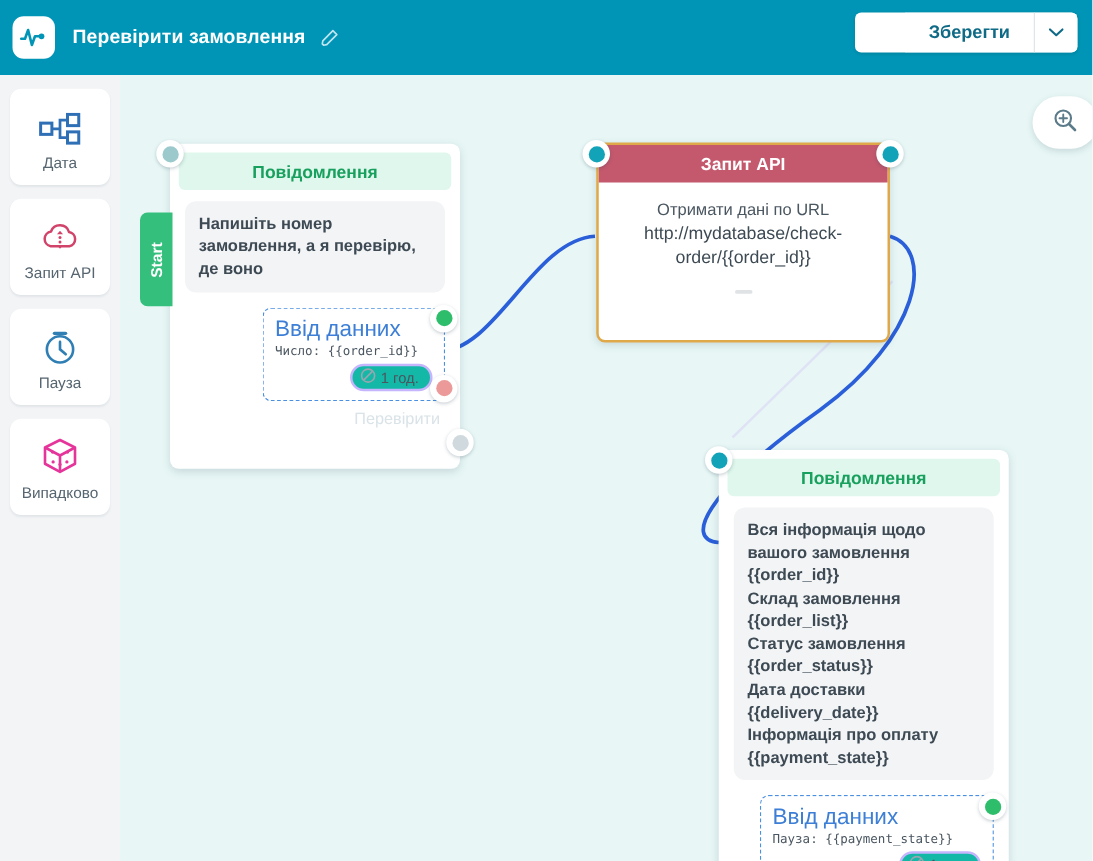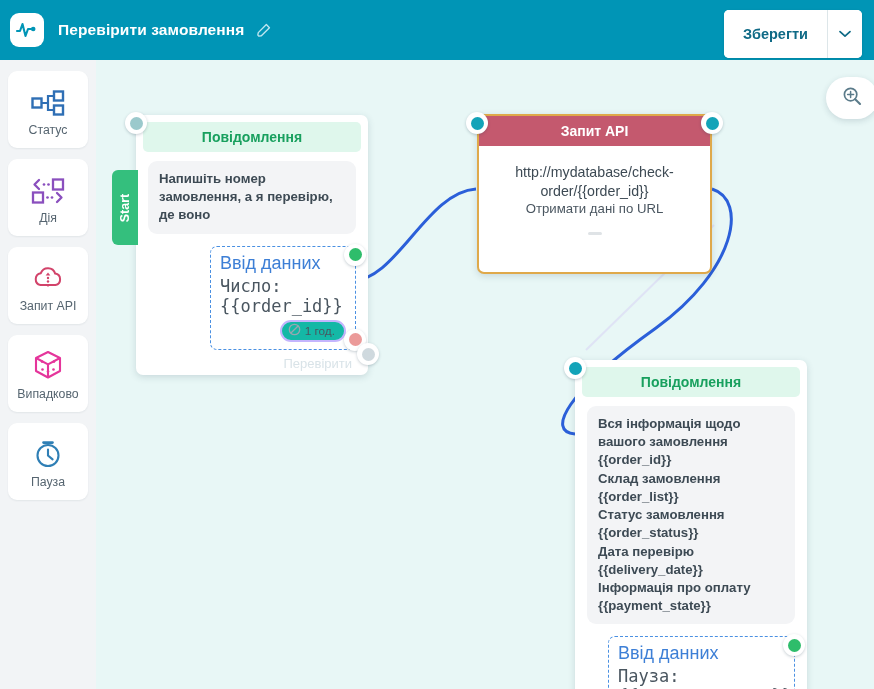--- a/index.html
+++ b/index.html
@@ -34,23 +34,24 @@
   }
   .edit-pencil {
     margin-left: 11px; width: 17px; height: 17px;
     display: flex; align-items: center; justify-content: center;
     cursor: pointer;
   }
   .header-right {
     position: absolute; right: 12px; top: 10px;
     display: flex; align-items: stretch;
     background: #ffffff; border-radius: 5px;
-    height: 48px;
+    height: 32px;
     box-shadow: 0 1px 3px rgba(0,0,0,.12);
     overflow: hidden;
+    padding-left: 40px;
   }
   .save-btn {
     display: flex; align-items: center; justify-content: center;
     padding: 0 19px;
     color: #0f6a86; font-size: 14.5px; font-weight: bold;
     background: #ffffff; border: none; cursor: pointer;
     font-family: "Liberation Sans", sans-serif;
     white-space: nowrap;
   }
   .save-caret {
@@ -141,21 +142,21 @@
   
   .capture {
     border: 1.6px dashed #4a90e2;
     border-radius: 7px;
     padding: 6px 9px 7px 9px;
     position: relative;
   }
   .capture-title { color: #3d7fd6; font-size: 18px; margin-bottom: 2px; }
   .capture-var {
     font-family: "DejaVu Sans Mono", monospace;
-    font-size: 17px; color: #4a5660;
+    font-size: 10px; color: #4a5660;
   }
   .timeout-row { display: flex; justify-content: flex-end; margin-top: 4px; }
   .timeout-pill {
     border: 2px solid #c4b5fd; border-radius: 11px;
     padding: 1px 9px 1px 6px;
     display: flex; align-items: center; gap: 4px;
     font-size: 11.8px; color: #4a5660; background: #14b8a6;
   }
   .continue-row {
     display: flex; justify-content: flex-end; align-items: center;
@@ -207,77 +208,62 @@
 
     <div class="side-item">
       <div class="side-ico">
         <svg width="34" height="26" viewBox="0 0 34 26">
           <rect x="1.5" y="8.5" width="9" height="9" fill="none" stroke="#2f6fb5" stroke-width="2.4"></rect>
           <rect x="23" y="1.5" width="9" height="9" fill="none" stroke="#2f6fb5" stroke-width="2.4"></rect>
           <rect x="23" y="15.5" width="9" height="9" fill="none" stroke="#2f6fb5" stroke-width="2.4"></rect>
           <path d="M10.5 13 H17 V6 H23 M17 13 V20 H23" fill="none" stroke="#2f6fb5" stroke-width="2.2"></path>
         </svg>
       </div>
-      <div class="side-label">Статус</div>
-    </div>
-
-    <div class="side-item">
-      <div class="side-ico">
-        <svg width="34" height="26" viewBox="0 0 34 26">
-          <path d="M8 2 L3.5 6.5 L8 11" fill="none" stroke="#8a4fbe" stroke-width="2.3" stroke-linecap="round" stroke-linejoin="round"></path>
-          <circle cx="13" cy="6.5" r="1.35" fill="#8a4fbe"></circle>
-          <circle cx="17.5" cy="6.5" r="1.35" fill="#8a4fbe"></circle>
-          <rect x="22" y="1.5" width="10" height="10" fill="none" stroke="#8a4fbe" stroke-width="2.3"></rect>
-          <path d="M26 15 L30.5 19.5 L26 24" fill="none" stroke="#8a4fbe" stroke-width="2.3" stroke-linecap="round" stroke-linejoin="round"></path>
-          <circle cx="21" cy="19.5" r="1.35" fill="#8a4fbe"></circle>
-          <circle cx="16.5" cy="19.5" r="1.35" fill="#8a4fbe"></circle>
-          <rect x="2" y="14.5" width="10" height="10" fill="none" stroke="#8a4fbe" stroke-width="2.3"></rect>
-        </svg>
-      </div>
-      <div class="side-label">Дія</div>
-    </div>
+      <div class="side-label">Дата</div>
+    </div>
+
 
 
     <div class="side-item">
       <div class="side-ico">
         <svg width="32" height="27" viewBox="0 0 32 27">
           <path d="M8.5 20 A6 6 0 0 1 8.8 8.2 A7.6 7.6 0 0 1 23.2 8.6 A5.8 5.8 0 0 1 23.5 20 Z" fill="none" stroke="#d2436a" stroke-width="2"></path>
           <path d="M16 7.5 L18.4 10.4 H13.6 Z" fill="#d2436a"></path>
           <path d="M16 22 L13.6 19.1 H18.4 Z" fill="#d2436a"></path>
           <circle cx="16" cy="13" r="1.2" fill="#d2436a"></circle>
           <circle cx="16" cy="16.5" r="1.2" fill="#d2436a"></circle>
         </svg>
       </div>
       <div class="side-label">Запит API</div>
+    </div>
+
+    <div class="side-item">
+      <div class="side-ico">
+        <svg width="30" height="28" viewBox="0 0 30 28">
+          <circle cx="15" cy="15.5" r="10.5" fill="none" stroke="#2f7fb5" stroke-width="2.1"></circle>
+          <path d="M15 9.5 V15.5 L19.6 19.4" fill="none" stroke="#2f7fb5" stroke-width="2.1" stroke-linecap="round"></path>
+          <path d="M10.5 2.6 H19.5" fill="none" stroke="#2f7fb5" stroke-width="2.6" stroke-linecap="round"></path>
+        </svg>
+      </div>
+      <div class="side-label">Пауза</div>
     </div>
 
     <div class="side-item">
       <div class="side-ico">
         <svg width="30" height="30" viewBox="0 0 30 30">
           <path d="M15 2 L27 8 V21 L15 27.5 L3 21 V8 Z" fill="none" stroke="#e5359b" stroke-width="2.1" stroke-linejoin="round"></path>
           <path d="M3 8 L15 14.4 L27 8 M15 14.4 V27.5" fill="none" stroke="#e5359b" stroke-width="2.1" stroke-linejoin="round"></path>
           <circle cx="9" cy="11.6" r="1.3" fill="#e5359b"></circle>
           <circle cx="21" cy="11.6" r="1.3" fill="#e5359b"></circle>
           <circle cx="9.5" cy="19.5" r="1.3" fill="#e5359b"></circle>
           <circle cx="20.5" cy="19.5" r="1.3" fill="#e5359b"></circle>
           <circle cx="15" cy="21.5" r="1.3" fill="#e5359b"></circle>
         </svg>
       </div>
       <div class="side-label">Випадково</div>
-    </div>
-
-    <div class="side-item">
-      <div class="side-ico">
-        <svg width="30" height="28" viewBox="0 0 30 28">
-          <circle cx="15" cy="15.5" r="10.5" fill="none" stroke="#2f7fb5" stroke-width="2.1"></circle>
-          <path d="M15 9.5 V15.5 L19.6 19.4" fill="none" stroke="#2f7fb5" stroke-width="2.1" stroke-linecap="round"></path>
-          <path d="M10.5 2.6 H19.5" fill="none" stroke="#2f7fb5" stroke-width="2.6" stroke-linecap="round"></path>
-        </svg>
-      </div>
-      <div class="side-label">Пауза</div>
     </div>
 
   </div>
 
   <div class="canvas">
 
     <svg class="wires">
 
       <path d="M618 165 L490 290" stroke="#dfe3f5" stroke-width="2" fill="none"></path>
 
@@ -335,38 +321,38 @@
         <span>Start</span>
       </div>
       <div class="port port-lg" style="left:-11px; top:-3px;">
           <i style="background:#9bc9cc;"></i>
         </div>
     </div>
 
     <div class="node" style="left:381px; top:54px; width:235px; height:160px; border:2px solid #dfa94a;">
       <div class="node-title api-title">Запит API</div>
       <div style="padding:14px 18px 0 18px; text-align:center;">
+        <div style="font-size:13.2px; color:#4a5660;">Отримати дані по URL</div>
         <div style="font-size:14.2px; color:#3d4a54; line-height:1.35; margin-top:3px; word-break:break-word;">http://mydatabase/check-order/{{order_id}}</div>
-        <div style="font-size:13.2px; color:#4a5660;">Отримати дані по URL</div>
         <div style="margin:16px auto 0 auto; width:14px; height:3px; background:#dfe3e6; border-radius:2px;"></div>
       </div>
       <div class="port port-lg" style="left:-13px; top:-4px;">
           <i style="background:#13a3b8;"></i>
         </div>
       <div class="port port-lg" style="right:-13px; top:-4px;">
           <i style="background:#13a3b8;"></i>
         </div>
     </div>
 
     <div class="node" style="left:479px; top:300px; width:232px; height:368px;">
       <div class="node-title msg-title">Повідомлення</div>
       <div class="bubble" style="white-space:pre-line;">Вся інформація щодо вашого замовлення {{order_id}}
 Склад замовлення {{order_list}}
 Статус замовлення {{order_status}}
-Дата перевірю {{delivery_date}}
+Дата доставки {{delivery_date}}
 Інформація про оплату {{payment_state}}</div>
 
       <div style="margin:12px 12px 0 33px;">
         <div class="capture">
           <div class="capture-title">Ввід данних</div>
           <div class="capture-var">Пауза: {{payment_state}}</div>
           <div class="timeout-row">
             <div class="timeout-pill">
               <span>
                 <svg width="13" height="13" viewBox="0 0 16 16">

